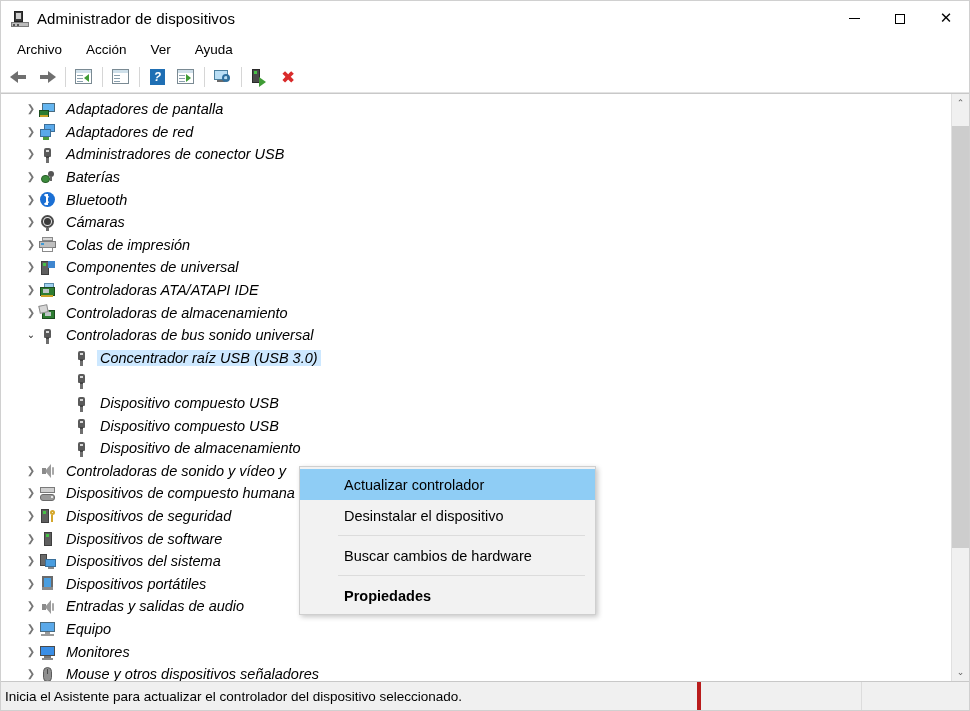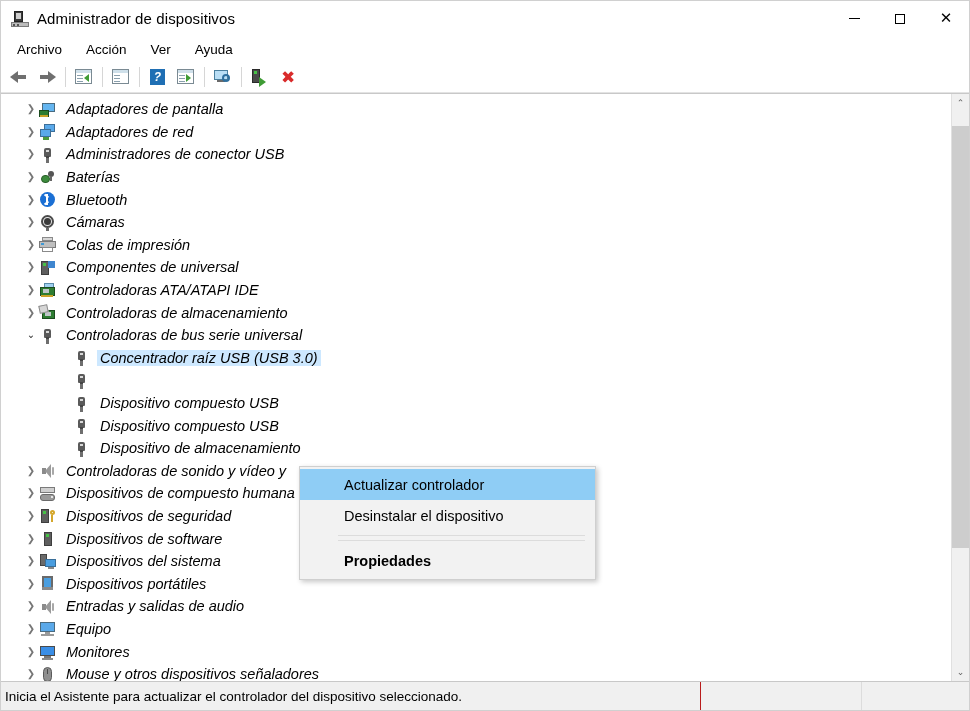--- a/index.html
+++ b/index.html
@@ -154,21 +154,21 @@
     height: 28px; min-height: 28px;
     display: flex; align-items: center;
     background: #f0f0f0;
     font-size: 13.5px; color: #000;
   }
   .status-pane-main {
     flex: 0 0 700px;
     height: 28px; display:flex; align-items:center;
     padding-left: 4px;
     box-sizing:border-box;
-    border-right: 1px solid #b91c1c;
+    border-right: 4px solid #b91c1c;
   }
   .status-pane {
     height: 28px;
     border-right: 1px solid #dcdcdc;
   }
   .status-pane.p2 { flex: 0 0 160px; }
   .status-pane.p3 { flex: 1 1 auto; border-right:none; }
 
   
   .ctxmenu {
@@ -548,21 +548,21 @@
         <div class="row lvl1">
           <span class="chev open">⌄</span>
           <span class="ic i-usb">
             <span class="ico">
               <i class="body"></i>
               <i class="neck"></i>
               <i class="stem"></i>
               <i class="hole1"></i>
             </span>
           </span>
-          <span class="lbl">Controladoras de bus serie universal</span>
+          <span class="lbl">Controladoras de bus sonido universal</span>
         </div>
         <div class="row lvl2 selected">
           <span class="spacer"></span>
           <span class="ic i-usb">
             <span class="ico">
               <i class="body"></i>
               <i class="neck"></i>
               <i class="stem"></i>
               <i class="hole1"></i>
             </span>
@@ -731,20 +731,21 @@
       <div class="sb-track">
         <div class="sb-thumb"></div>
       </div>
       <div class="sb-arrow">⌄</div>
     </div>
 
     <div class="ctxmenu" id="ctxmenu">
         <div class="ctx-item hl">Actualizar controlador</div>
         <div class="ctx-item">Desinstalar el dispositivo</div>
         <div class="ctx-sep"></div>
+        <div class="ctx-item">Buscar cambios de hardware</div>
         <div class="ctx-sep"></div>
         <div class="ctx-item bold">Propiedades</div>
       </div>
   </div>
 
   <div class="statusbar">
     <div class="status-pane-main">Inicia el Asistente para actualizar el controlador del dispositivo seleccionado.</div>
     <div class="status-pane p2"></div>
     <div class="status-pane p3"></div>
   </div>

